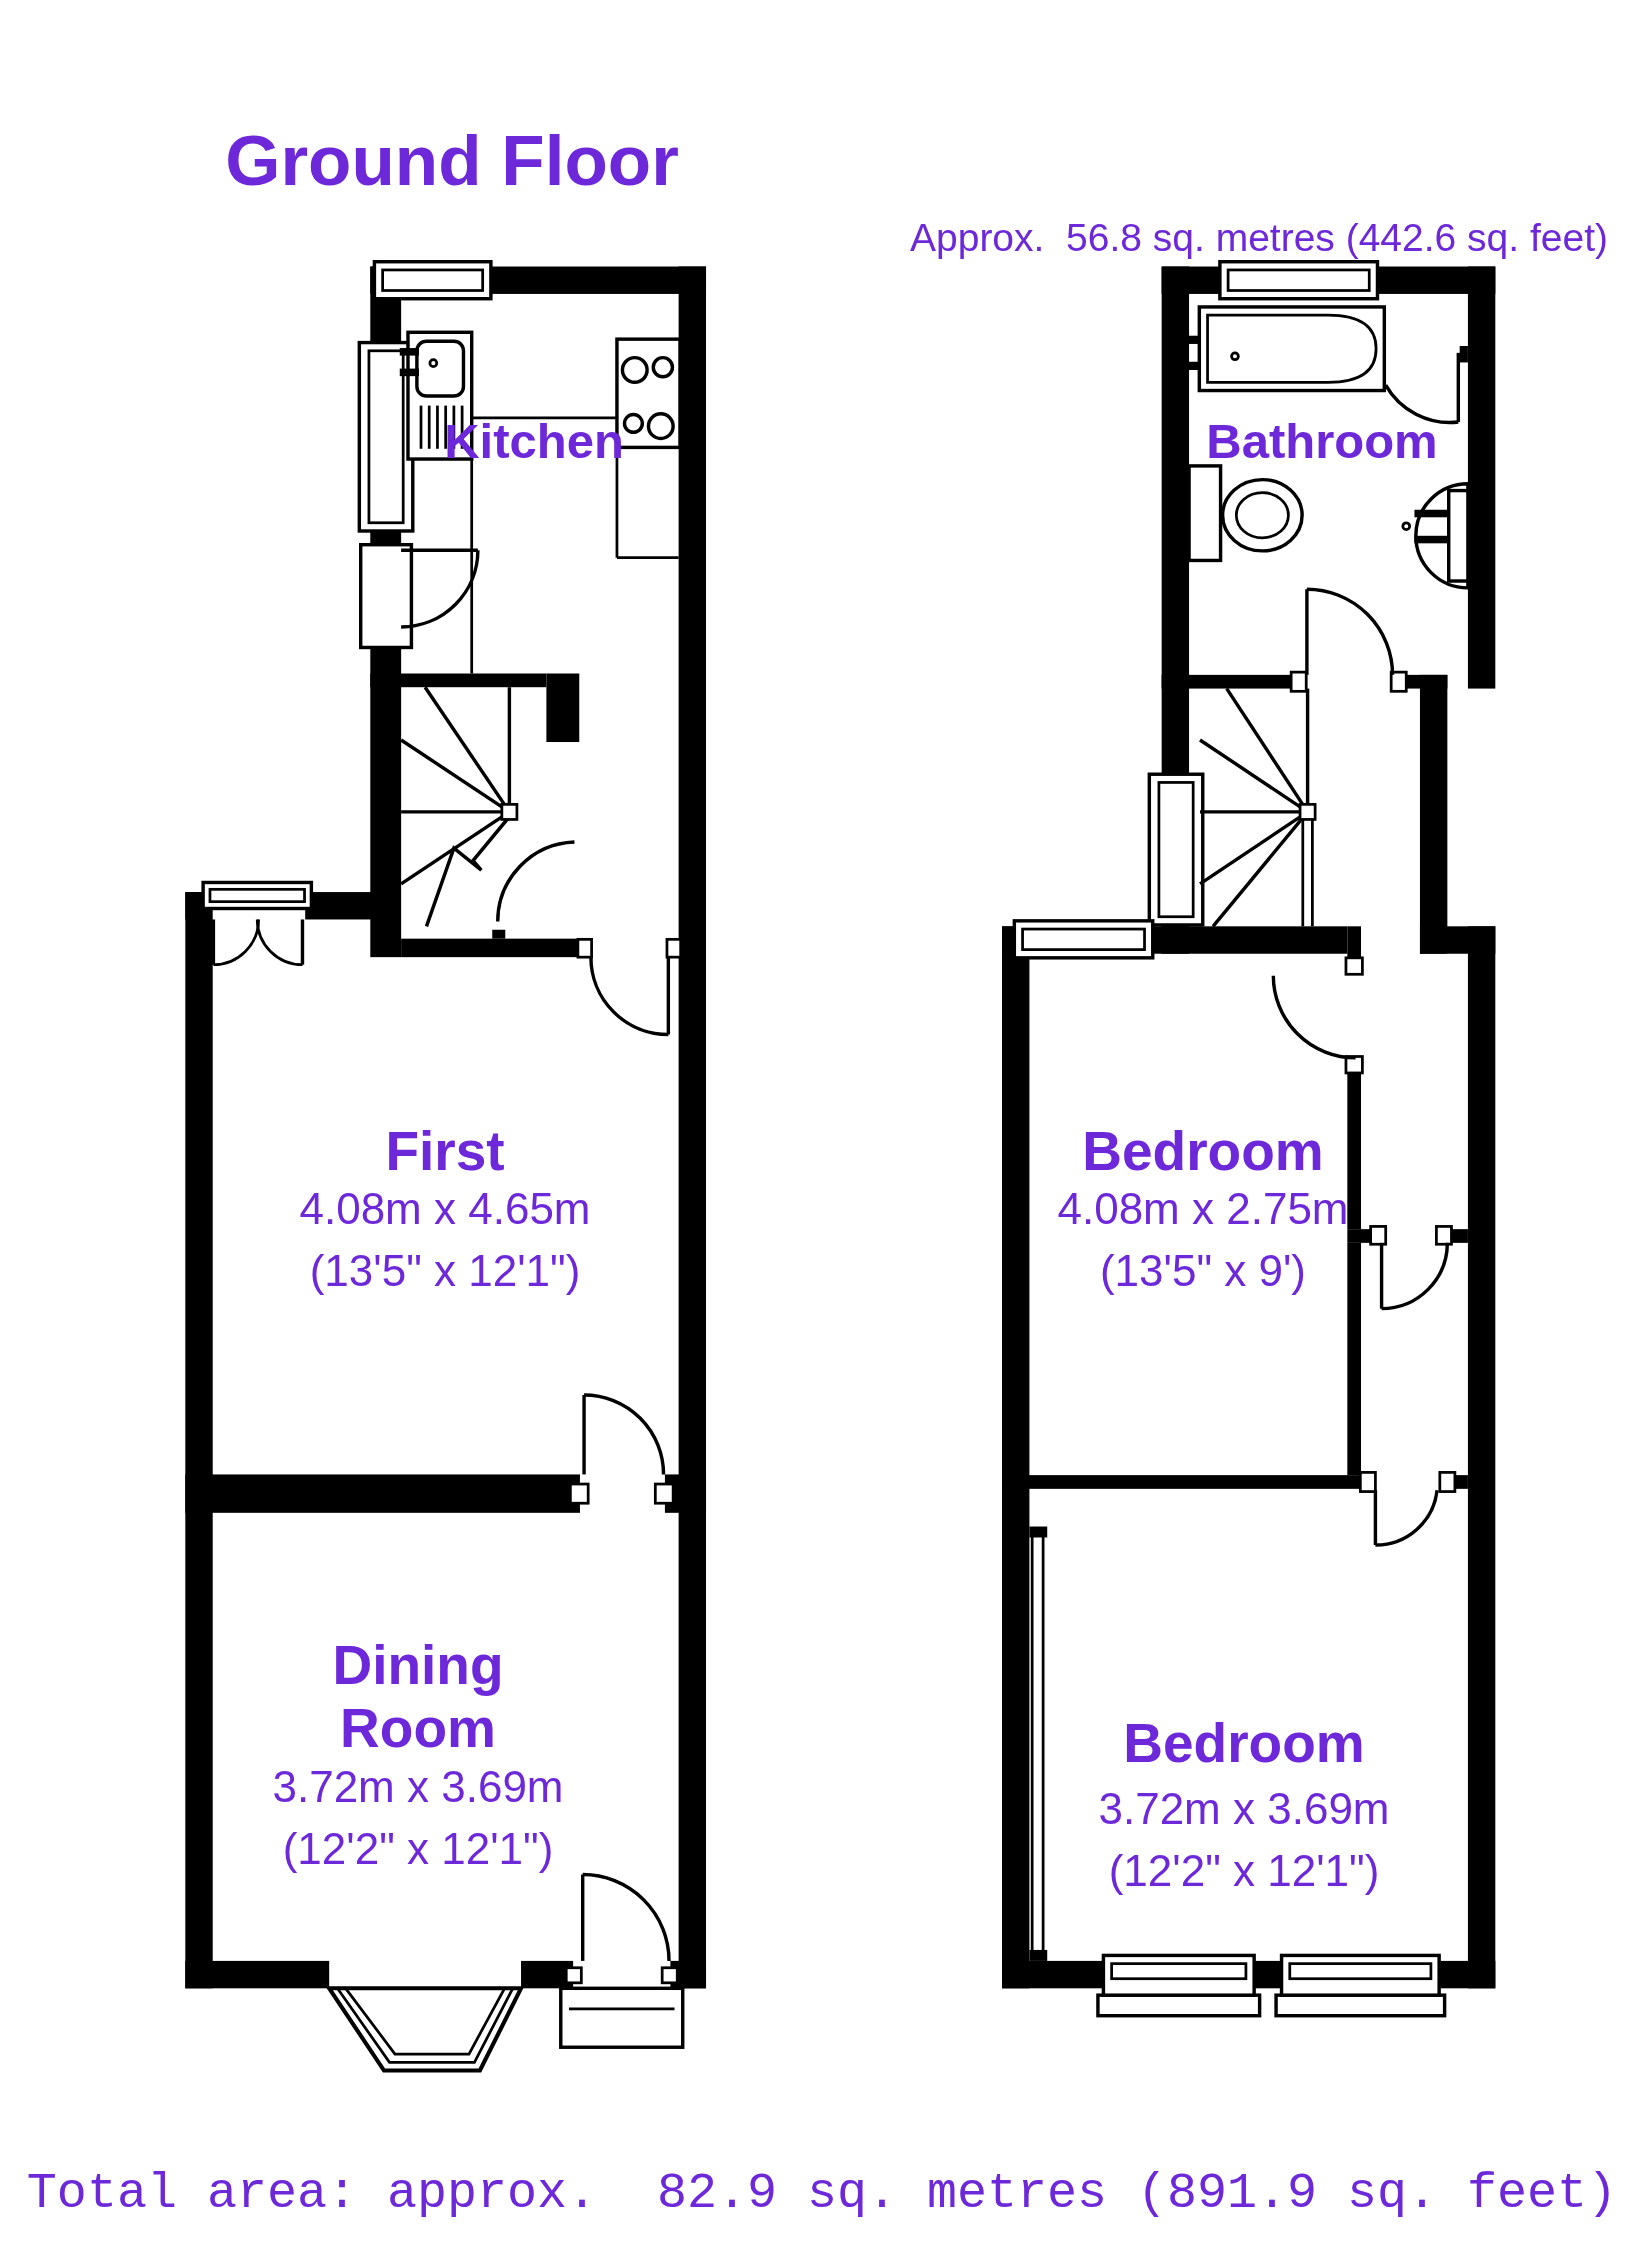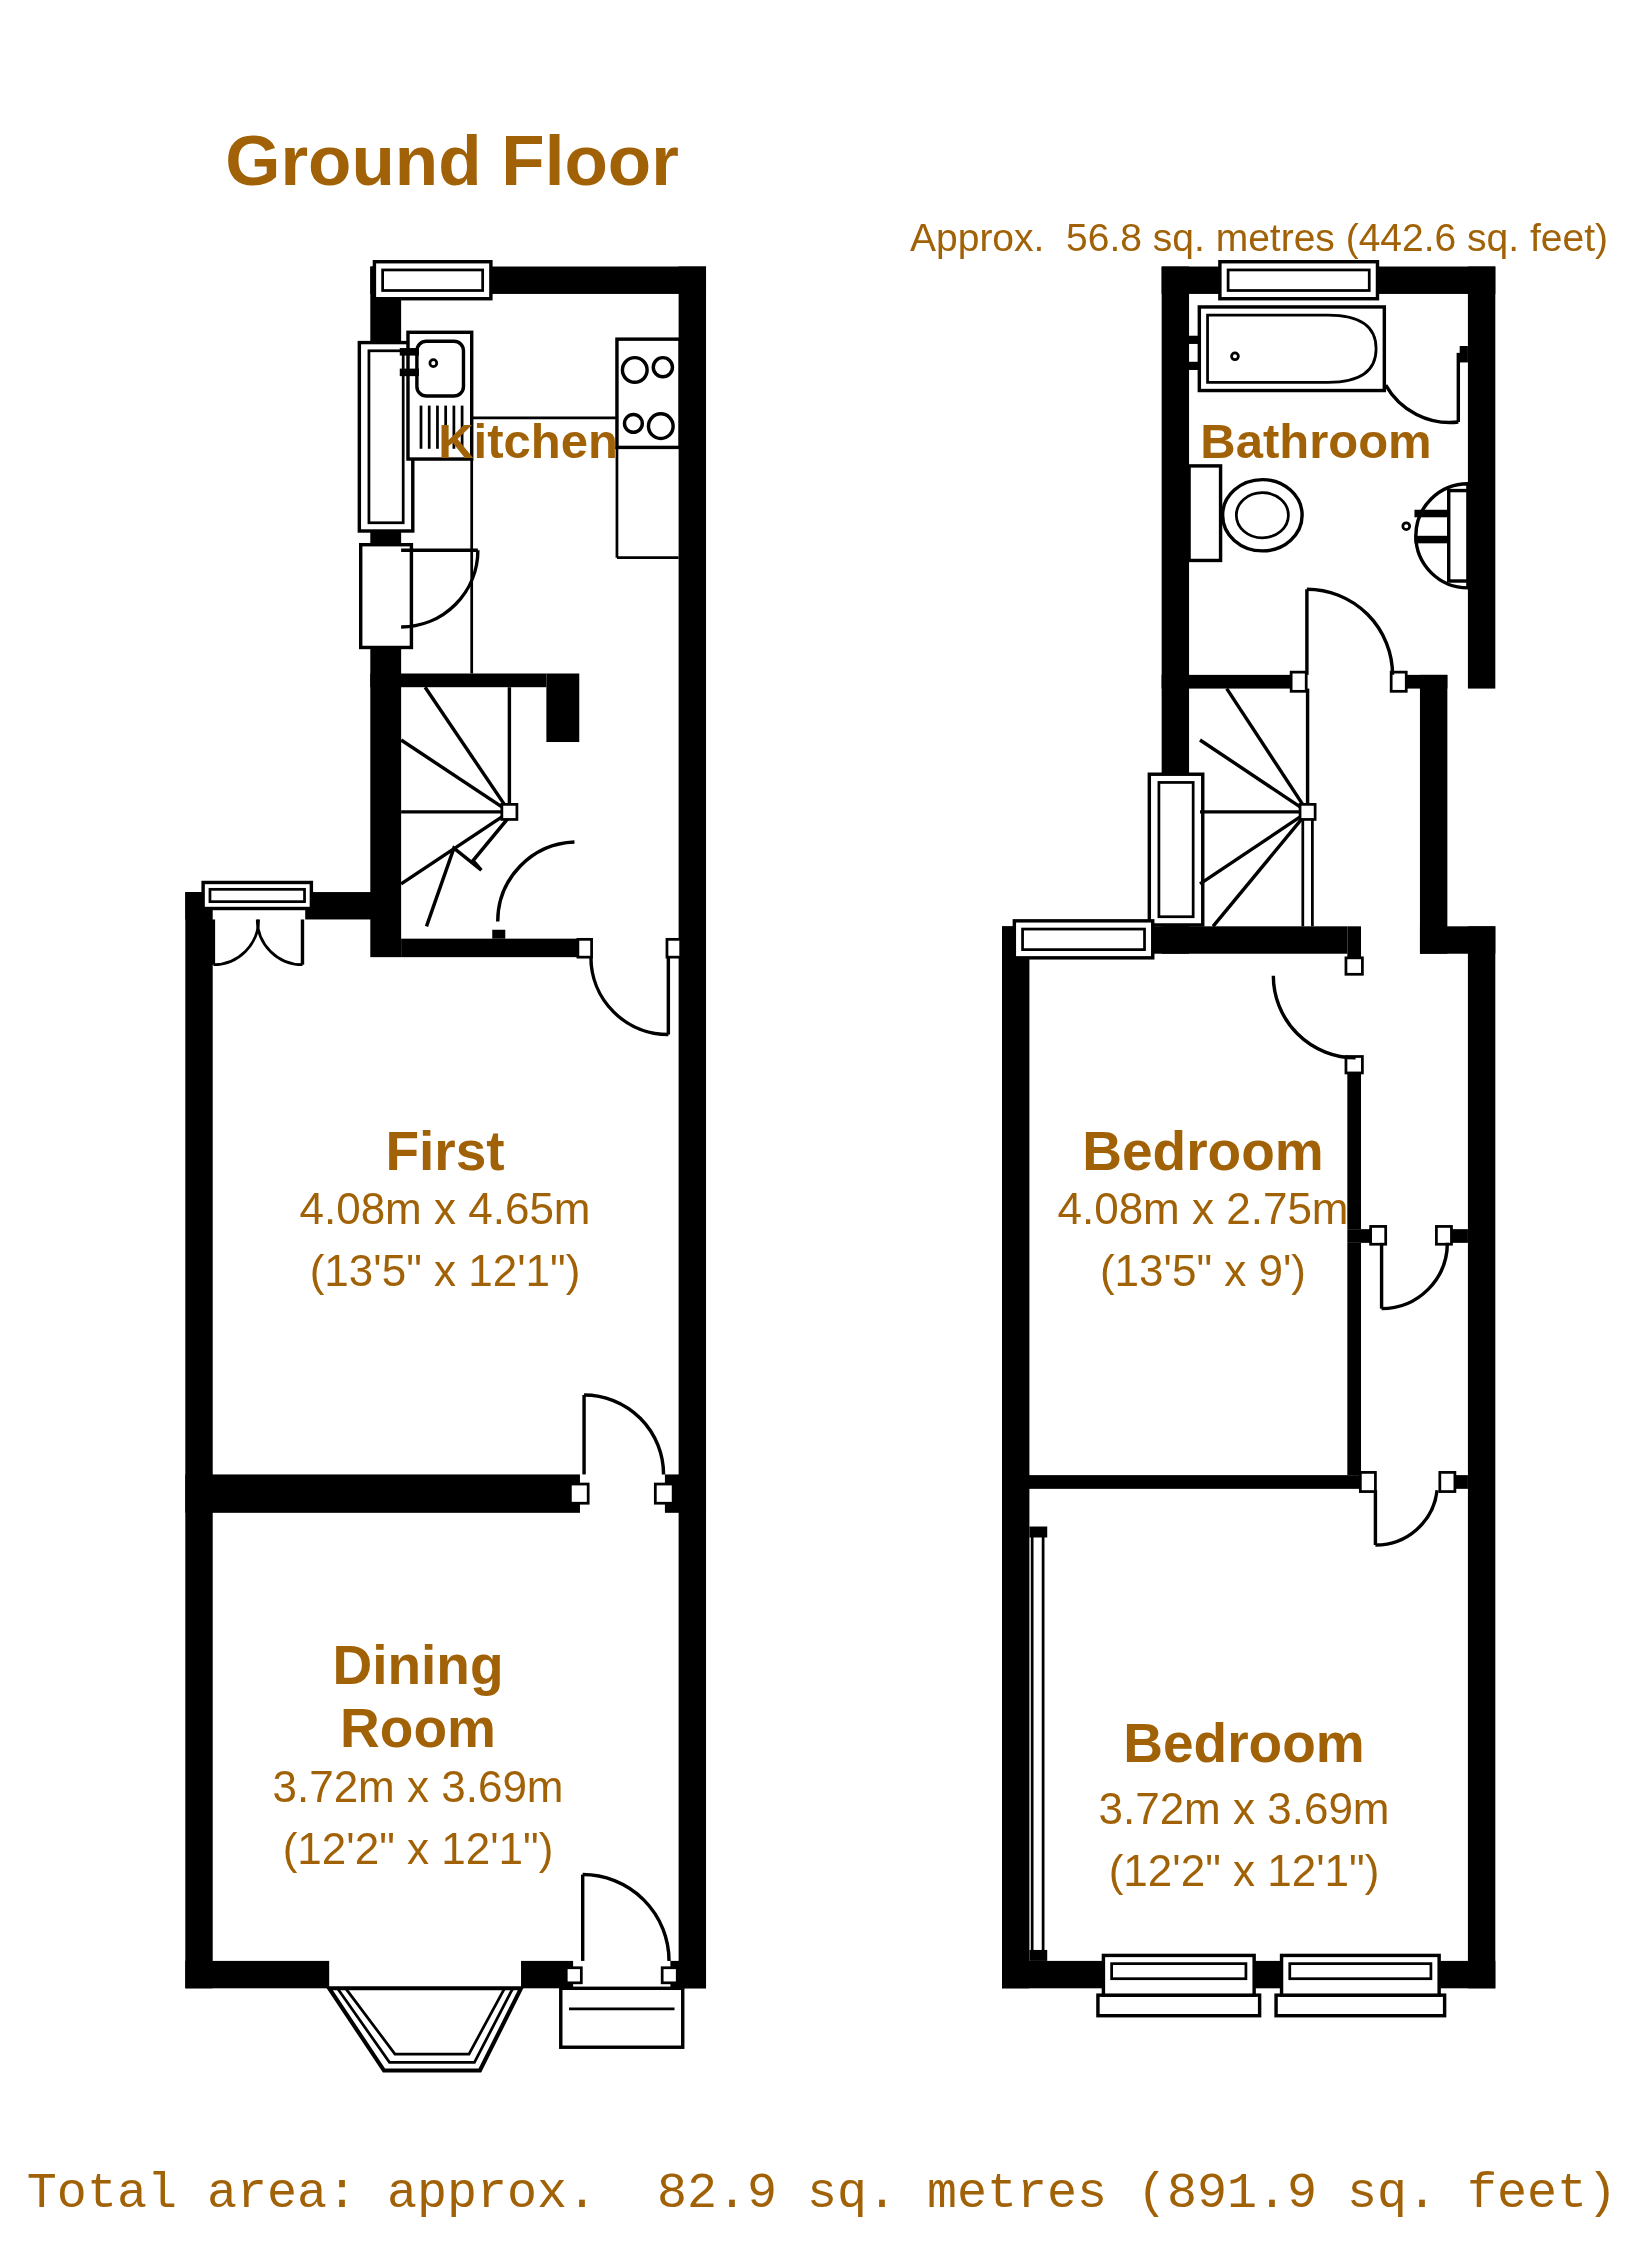--- a/index.html
+++ b/index.html
@@ -1,23 +1,23 @@
 <!DOCTYPE html>
 <html style="font-size:11px"><head>
 <meta charset="utf-8">
 <style>
   html,body{margin:0;padding:0;background:#fff;}
   #canvas{position:relative;width:1645px;height:2261px;background:#ffffff;overflow:hidden;
           font-family:"Liberation Sans","DejaVu Sans",sans-serif;color:#000;}
   #plan-svg{position:absolute;left:0;top:0;width:1645px;height:2261px;}
-  .label{position:absolute;transform:translateX(-50%);white-space:pre;color:#a16207;text-align:center;line-height:1;}
+  .label{position:absolute;transform:translateX(-50%);white-space:pre;color:#6d28d9;text-align:center;line-height:1;}
   .floor-title{font-size:71px;font-weight:bold;}
   .floor-sub{font-size:39px;font-weight:normal;}
   .room-big{font-size:55px;font-weight:bold;}
-  .room-small{font-size:49px;font-weight:bold;}
+  .room-small{font-size:49px;font-weight:bold;padding-left:12px;}
   .dims{font-size:44px;font-weight:normal;}
   .total{font-size:50px;font-weight:normal;font-family:Liberation Mono, monospace;}
 </style>
 </head>
 <body>
 
 <div id="canvas">
 
 <svg id="plan-svg" viewBox="0 0 2400 3300">
 

